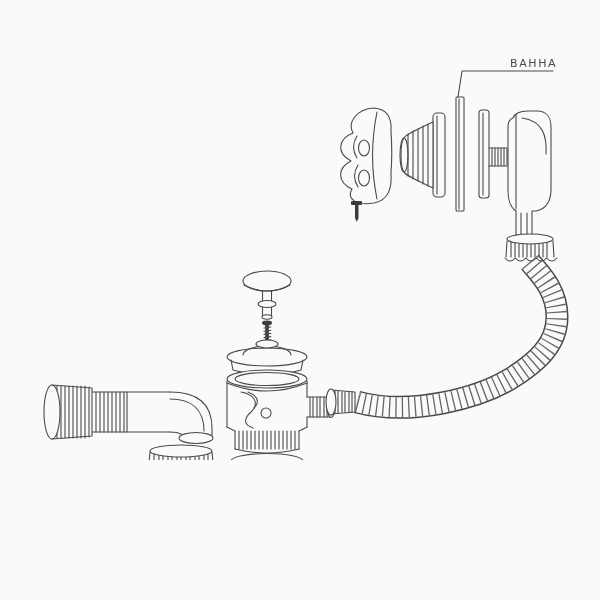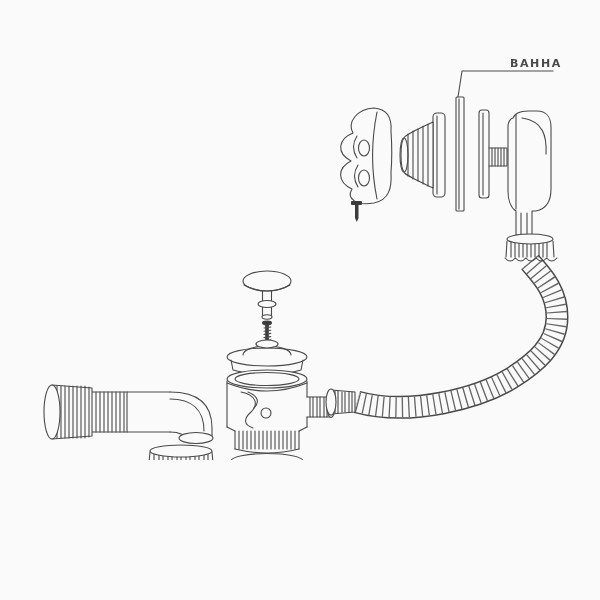--- a/index.html
+++ b/index.html
@@ -1,18 +1,18 @@
 <!DOCTYPE html>
 <html style="--line: #4a4a4a; --background: #fafafa; --dark-fill: #3c3c3c;"><head>
 <meta charset="utf-8">
 <style>
   :root { --line:#4a4a4a; --background:#fafafa; --dark-fill:#3c3c3c; }
   html,body { margin:0; padding:0; }
   body { background: var(--background); font-family:"DejaVu Sans", sans-serif; }
-  .stage { position:relative; width:600px; height:460px; background:var(--background); overflow:hidden;font-weight:bold; }
+  .stage { position:relative; width:600px; height:460px; background:var(--background); overflow:hidden; }
   svg { display:block; }
   .ln { stroke:var(--line); fill:none; stroke-width:1.1; stroke-linecap:round; stroke-linejoin:round; }
   .fl { stroke:var(--line); fill:var(--background); stroke-width:1.1; stroke-linejoin:round; }
   .dk { fill:var(--dark-fill); stroke:none; }
   .hose-outer { stroke:var(--line); stroke-width:23; fill:none; stroke-linecap:butt; }
   .hose-inner { stroke:var(--background); stroke-width:20; fill:none; stroke-linecap:butt; }
   .hose-ribs  { stroke:var(--line); stroke-width:20; fill:none; stroke-linecap:butt; stroke-dasharray:1.3 5.1; opacity:.85; }
   .lbl { fill:var(--line); font-size:11px; letter-spacing:1.6px; font-family:"DejaVu Sans", sans-serif; }
 </style>
 </head>

